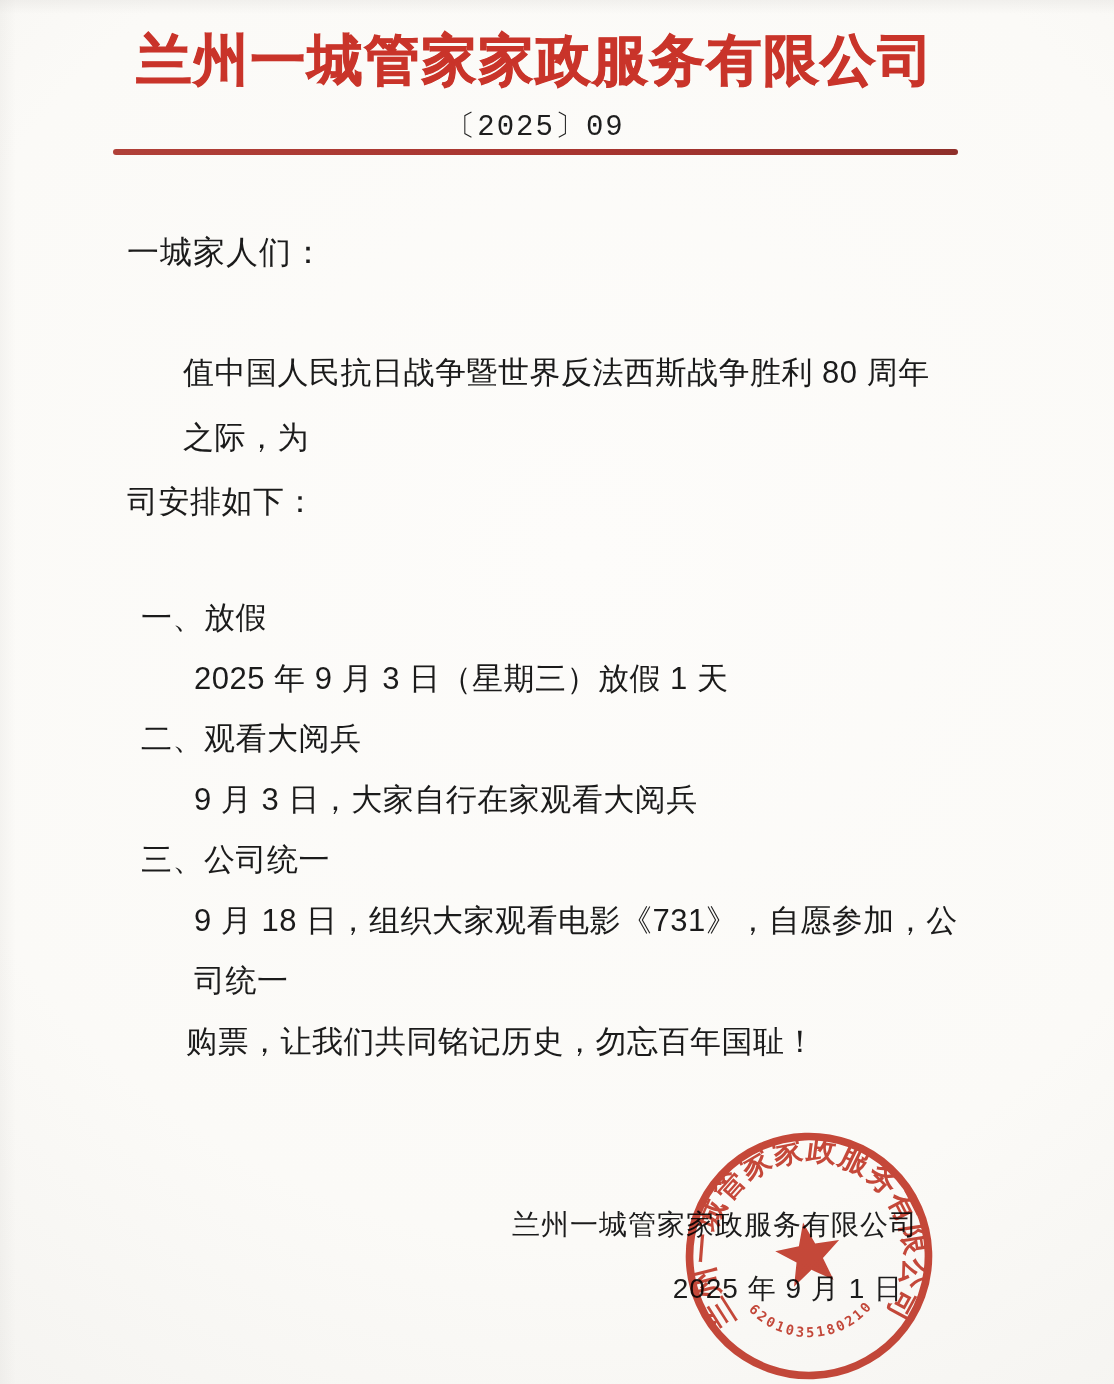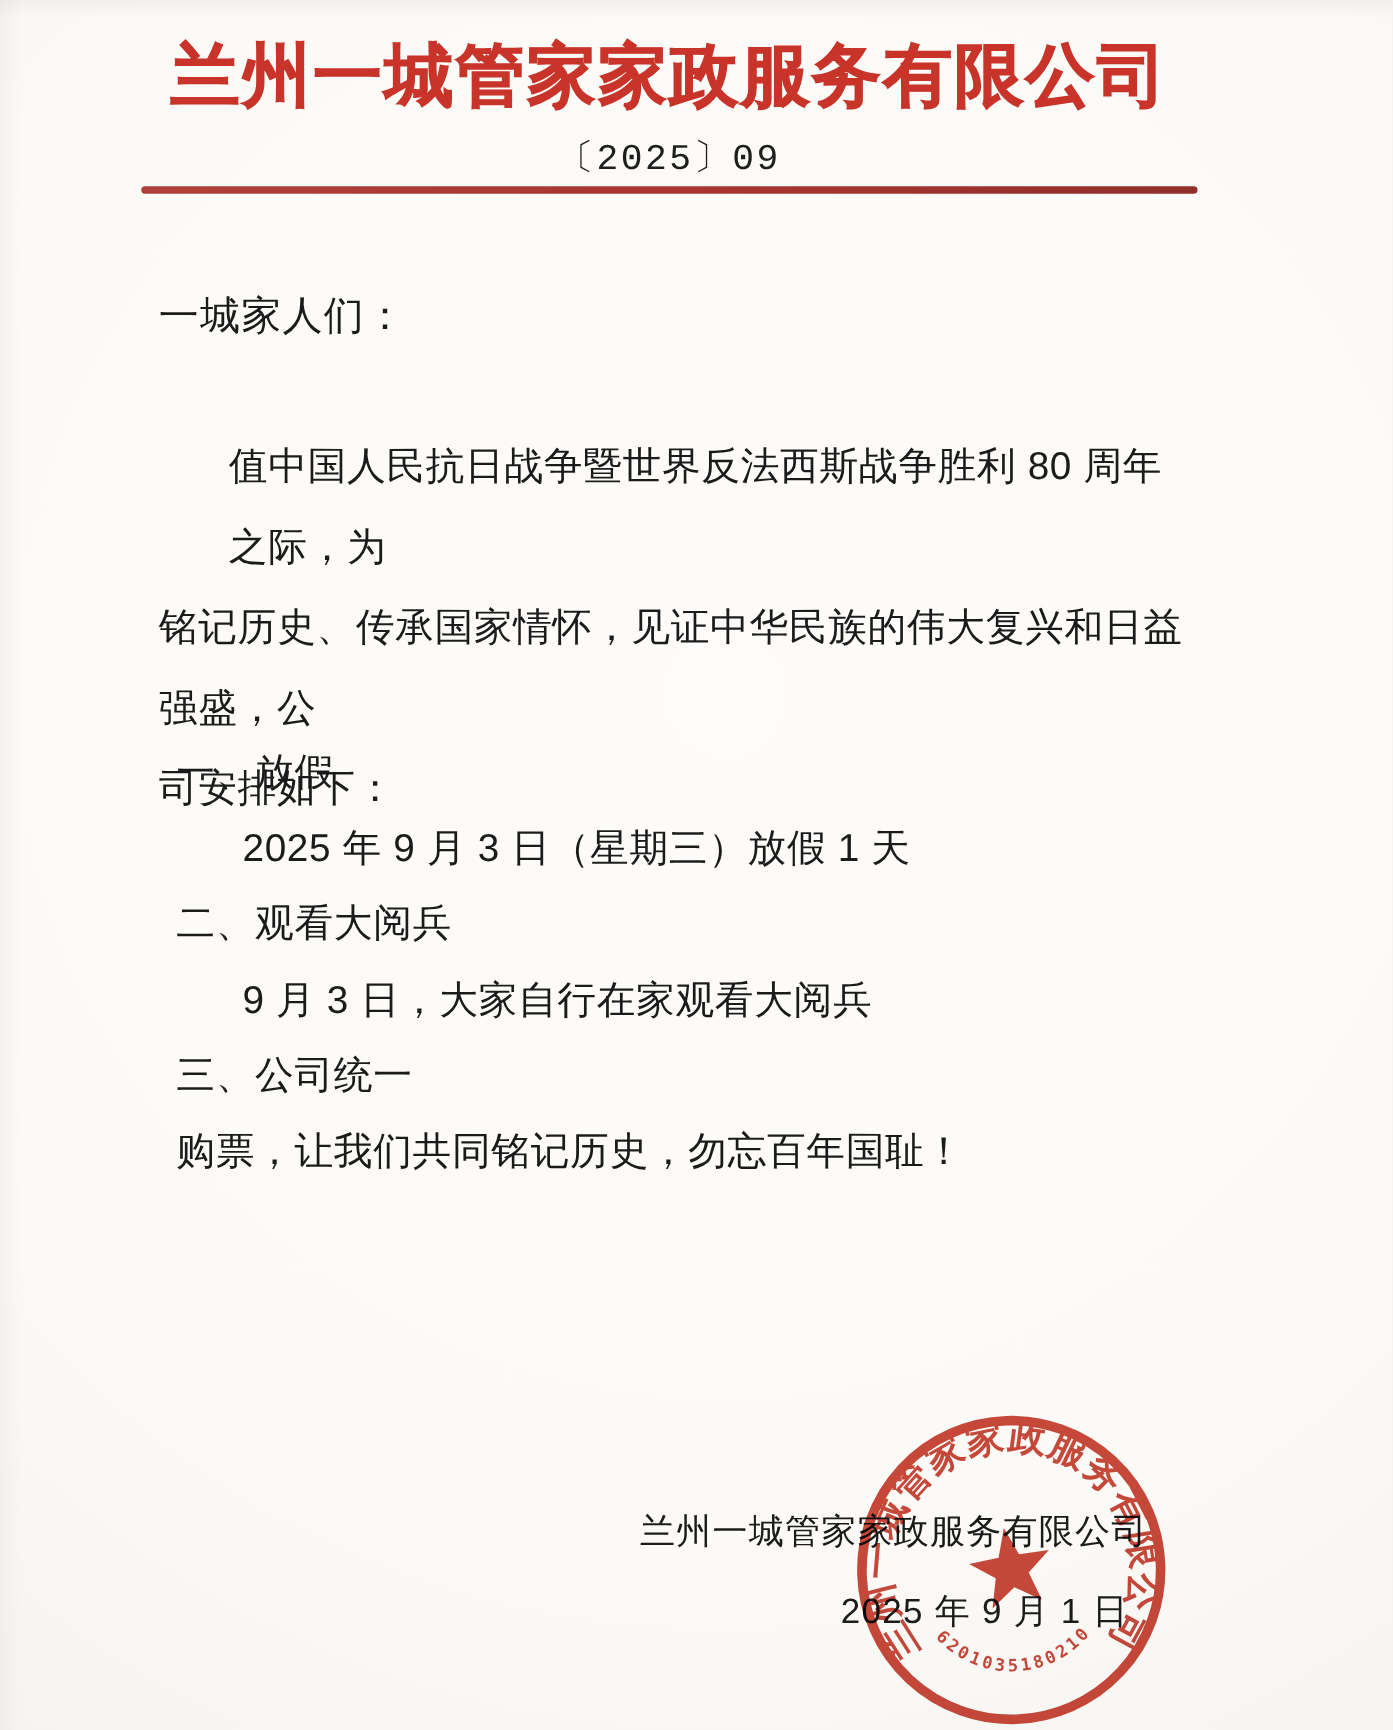--- a/index.html
+++ b/index.html
@@ -50,21 +50,21 @@
     position:absolute;top:341px;left:127px;width:822px;
     font-size:31px;line-height:64.5px;letter-spacing:.5px;
   }
   .intro .line.indent{padding-left:56px;}
   .items{
     position:absolute;top:588px;left:141px;width:822px;
     font-size:31px;line-height:60.5px;letter-spacing:.5px;
   }
   .items .heading{font-weight:500;}
   .items .content{padding-left:53px;}
-  .items .content.noindent{padding-left:0;}
+  .items .content.noindent{padding-left:0;margin-left:45px;}
   .signature{
     position:absolute;top:1206px;left:113px;width:805px;
     text-align:right;font-size:28px;letter-spacing:1px;
   }
   .sign-date{
     position:absolute;top:1270px;left:113px;width:790px;
     text-align:right;font-size:28px;letter-spacing:1px;
   }
   .seal{
     position:absolute;top:1128px;left:681px;width:256px;height:256px;
@@ -89,30 +89,30 @@
   <div class="doc-title">兰州一城管家家政服务有限公司</div>
 
   <div class="doc-number">〔2025〕09</div>
 
   <div class="red-rule"></div>
 
   <div class="greeting">一城家人们：</div>
 
   <div class="intro">
     <div class="line indent">值中国人民抗日战争暨世界反法西斯战争胜利 80 周年之际，为</div>
-    <div class="line">铭记历史、传承国家情怀，见证中华民族的伟大复兴和日益强盛，公</div>
     <div class="line">司安排如下：</div>
   </div>
 
   <div class="items">
     <div class="heading">一、放假</div>
     <div class="content">2025 年 9 月 3 日（星期三）放假 1 天</div>
     <div class="heading">二、观看大阅兵</div>
     <div class="content">9 月 3 日，大家自行在家观看大阅兵</div>
     <div class="heading">三、公司统一</div>
+    <div class="content">9 月 18 日，组织大家观看电影《731》，自愿参加，公司统一</div>
     <div class="content noindent">购票，让我们共同铭记历史，勿忘百年国耻！</div>
   </div>
 
   <div class="signature">兰州一城管家家政服务有限公司</div>
 
   <div class="sign-date">2025 年 9 月 1 日</div>
 
   <div class="seal">
     <svg viewBox="0 0 300 300">
       <defs>

